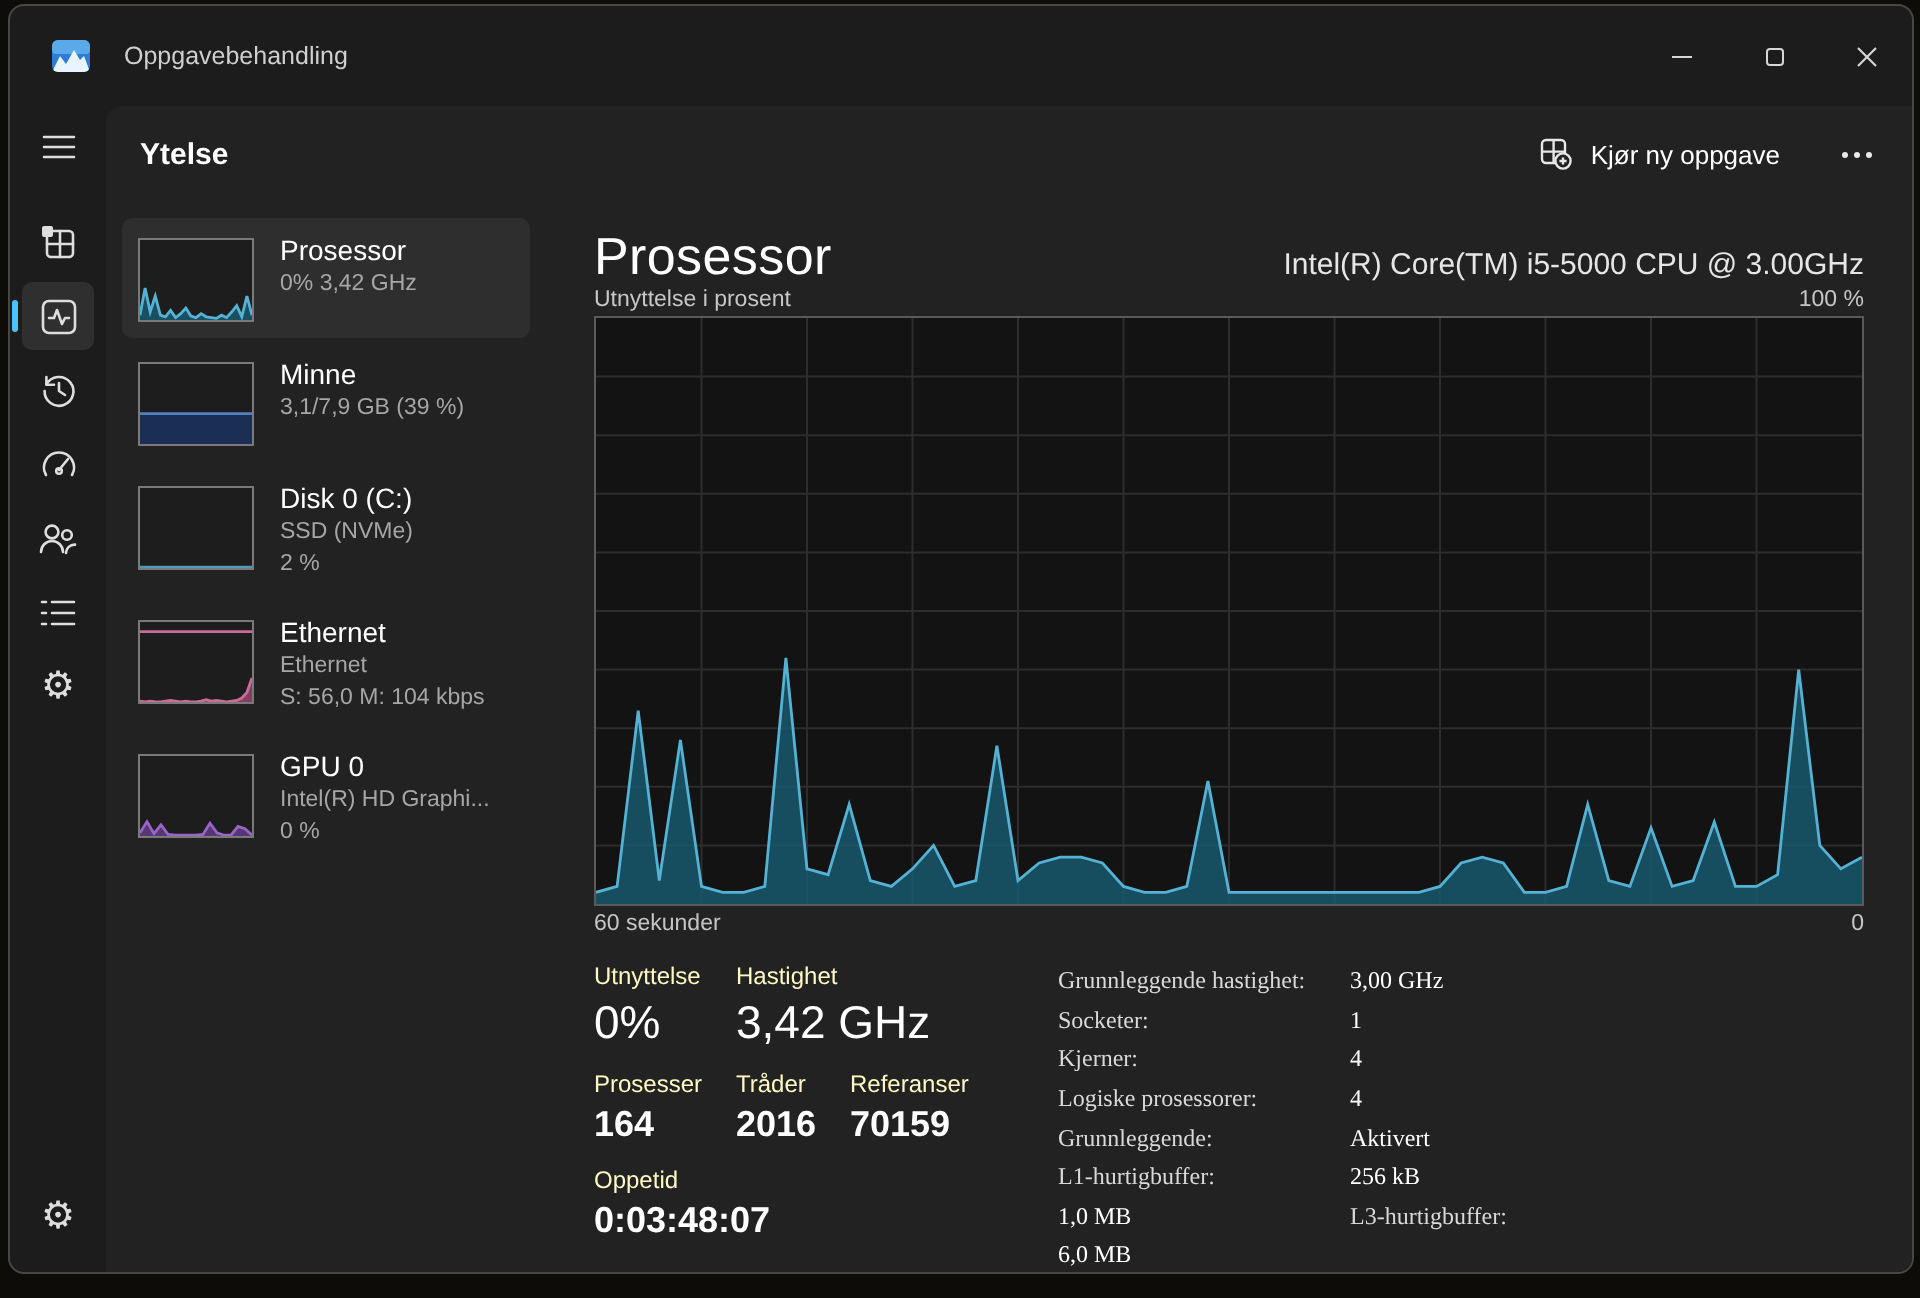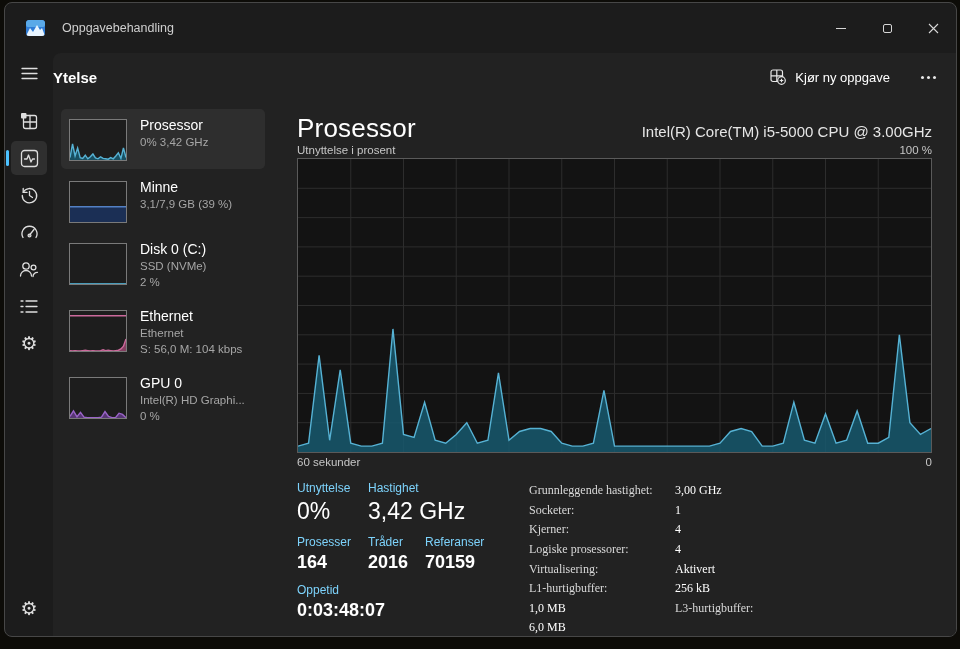--- a/index.html
+++ b/index.html
@@ -25,21 +25,21 @@
   .rail-btn.selected { background:#2f2f2f; }
   .accent-pill { position:absolute; left:-5px; top:9px; width:3px; height:16px; border-radius:2px; background:#4cc2ff; }
   .rail-btn svg { stroke:#dedede; fill:none; stroke-width:1.3; stroke-linecap:round; stroke-linejoin:round; }
   .gear-glyph { font-family:"DejaVu Sans",sans-serif; font-size:19px; color:#dedede; line-height:1; }
   .rail-settings { position:absolute; bottom:8px; left:0; }
 
   .content { flex:1; background:#222222; border-top-left-radius:8px; display:flex; flex-direction:column; overflow:hidden; }
 
   
   .content-header { height:48px; display:flex; align-items:center; flex:0 0 auto; }
-  .page-title { font-size:15px; font-weight:700; }
+  .page-title { margin-left:17px; font-size:15px; font-weight:700; }
   .header-right { margin-left:auto; display:flex; align-items:center; margin-right:10px; }
   .run-task { display:flex; align-items:center; gap:9px; padding:7px 12px; border-radius:5px; font-size:13px; color:#fff; cursor:default; }
   .run-task svg { stroke:#e8e8e8; fill:none; stroke-width:1.2; }
   .more-btn { width:36px; height:30px; display:flex; align-items:center; justify-content:center; gap:3px; margin-left:8px; border-radius:5px; }
   .more-btn i { width:3px; height:3px; border-radius:50%; background:#e8e8e8; display:block; }
 
   .content-main { display:flex; flex:1; overflow:hidden; }
 
   
   .device-list { width:216px; padding:8px 4px 0 8px; flex:0 0 auto; }
@@ -55,21 +55,21 @@
   .pane-header { display:flex; align-items:baseline; height:40px; }
   .pane-title { font-size:26px; font-weight:400; letter-spacing:.2px; }
   .cpu-name { margin-left:auto; font-size:15px; color:#e6e6e6; }
   .chart-labels { display:flex; justify-content:space-between; font-size:11.5px; color:#c6c6c6; height:17px; align-items:flex-end; padding-bottom:2px; }
   .chart-box { height:295px; border:1px solid #5a5a5a; background:#131313; flex:0 0 auto; }
   .chart-box svg { width:100%; height:100%; display:block; }
   .chart-axis { display:flex; justify-content:space-between; font-size:11.5px; color:#c6c6c6; margin-top:3px; }
 
   .stats-wrap { display:flex; margin-top:13px; }
   .sgrid { display:grid; grid-template-columns:71px 57px 76px; align-content:start; flex:0 0 auto; width:208px; }
-  .s-label { font-size:12px; color:#7dd3fc; padding-top:10px; }
+  .s-label { font-size:12px; color:#fef9c3; padding-top:10px; }
   .s-label.first { padding-top:0; }
   .s-big { font-size:23px; font-weight:400; padding-top:3px; white-space:nowrap; }
   .s-mid { font-size:18px; font-weight:700; padding-top:3px; }
   .span2 { grid-column:2 / 4; }
   .span3 { grid-column:1 / 4; }
 
   .details { margin-left:24px; display:grid; grid-template-columns:146px auto; align-content:start; row-gap:0;font-family:Liberation Serif, serif; }
   .d-label { font-size:12px; color:#d9d9d9; padding:2.3px 0; }
   .d-value { font-size:12px; color:#fff; padding:2.3px 0; }
 </style>
@@ -305,21 +305,21 @@
             </div>
             <div class="details" id="cpu-details">
                 <span class="d-label">Grunnleggende hastighet:</span>
                 <span class="d-value">3,00 GHz</span>
                 <span class="d-label">Socketer:</span>
                 <span class="d-value">1</span>
                 <span class="d-label">Kjerner:</span>
                 <span class="d-value">4</span>
                 <span class="d-label">Logiske prosessorer:</span>
                 <span class="d-value">4</span>
-                <span class="d-label">Virtualisering:</span>
+                <span class="d-label">Grunnleggende:</span>
                 <span class="d-value">Aktivert</span>
                 <span class="d-label">L1-hurtigbuffer:</span>
                 <span class="d-value">256 kB</span>
                 <span class="d-value">1,0 MB</span>
                 <span class="d-label">L3-hurtigbuffer:</span>
                 <span class="d-value">6,0 MB</span>
               </div>
           </div>
         </div>
       </div>

